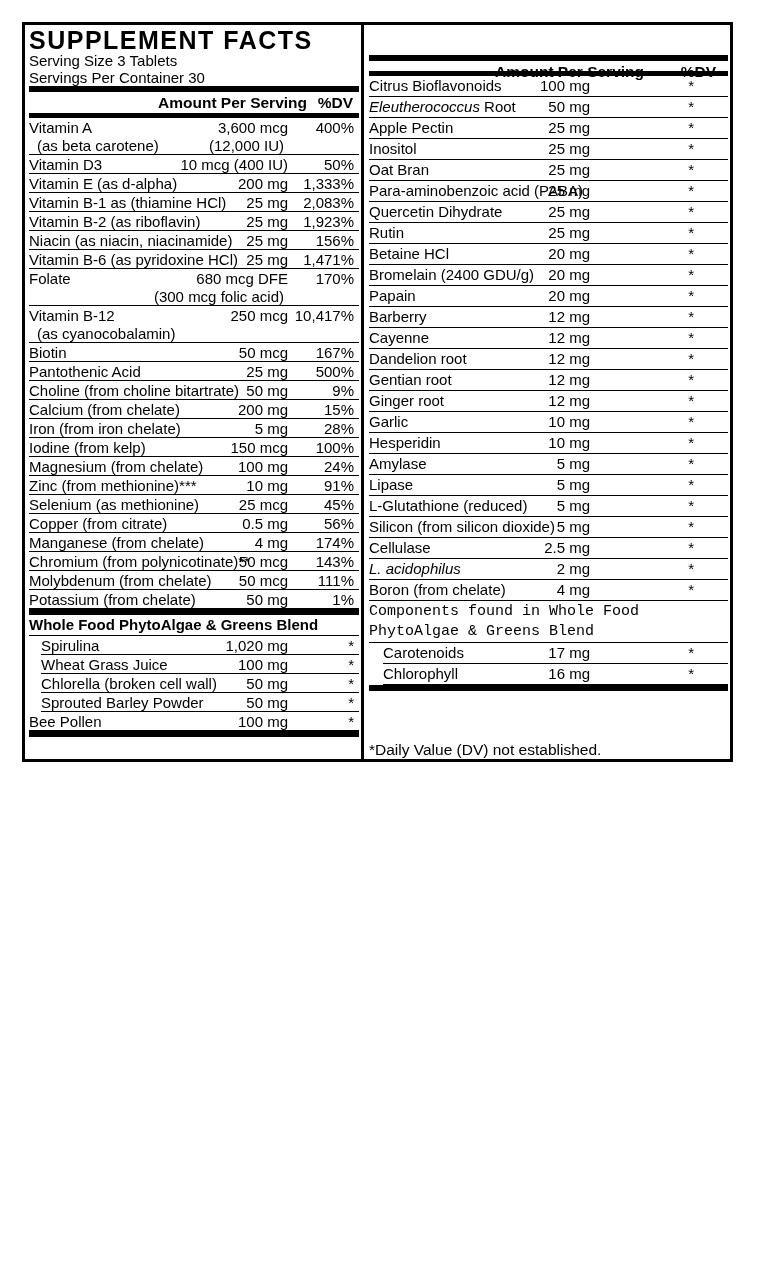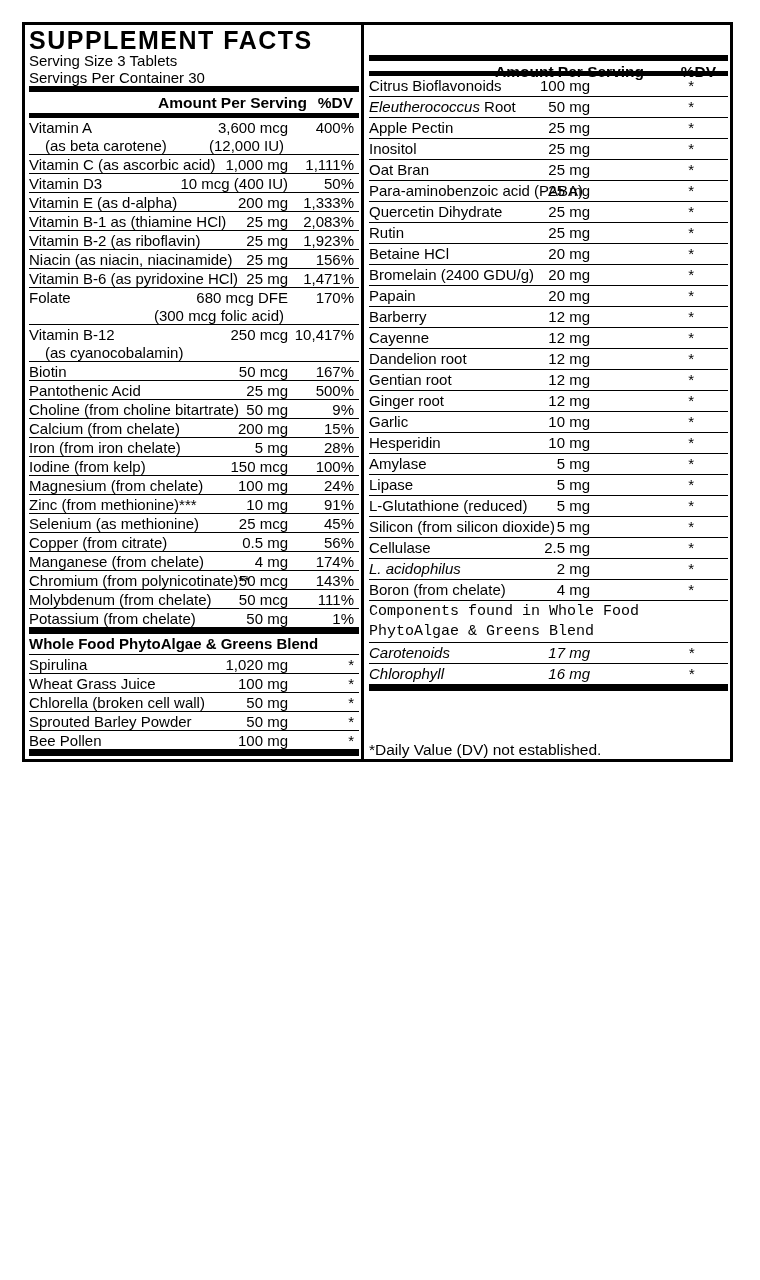--- a/index.html
+++ b/index.html
@@ -24,29 +24,29 @@
   .col-left  .hdr .hdr-dv{right:6px;}
   .col-right .hdr .hdr-amt{right:84px;}
   .col-right .hdr .hdr-dv{right:12px;}
   .rows{display:flex;flex-direction:column;}
   .row{position:relative;height:19px;box-sizing:border-box;
        border-bottom:1.5px solid #000;font-size:15px;}
   .col-right .row{height:21px;}
   .row.double{height:37px;}
   .row.section{height:21px;}
   .row .nm{position:absolute;left:0;top:1px;white-space:nowrap;}
-  .row.ind{}
-  .col-right .row.ind{margin-left:0;font-style:italic;}
+  .row.ind{margin-left:12px;}
+  .col-right .row.ind{margin-left:14px;}
   .row .amt{position:absolute;top:1px;white-space:nowrap;}
   .row .dv{position:absolute;top:1px;white-space:nowrap;text-align:right;}
   .col-left  .row .amt{right:71px;}
   .col-left  .row .dv{right:5px;}
   .col-right .row .amt{right:138px;}
   .col-right .row .dv{right:34px;}
-  .row .nm2{position:absolute;left:16px;top:19px;white-space:nowrap;text-align:center;}
+  .row .nm2{position:absolute;left:8px;top:19px;white-space:nowrap;text-align:center;}
   .row .amt2{position:absolute;right:75px;top:19px;white-space:nowrap;}
   .row.section .nm{font-weight:bold;}
   .row.textrow{height:42px;font-family:Liberation Mono, monospace;}
   .row.textrow .nm{position:static;display:block;white-space:normal;
                    line-height:20px;padding-top:1px;padding-right:6px;}
   .in-rows{margin-top:0;}
   .footnote{font-size:15.5px;padding-top:6px;white-space:nowrap;margin-top:44px;}
 </style>
 </head>
 <body>
@@ -68,25 +68,20 @@
       <div class="thickbar tb2"></div>
       <div class="rows" id="left-rows">
           <div class="row double">
             <span class="nm">Vitamin A</span>
             <span class="amt">3,600 mcg</span>
             <span class="dv">400%</span>
             <span class="nm2">(as beta carotene)</span>
             <span class="amt2">(12,000 IU)</span>
           </div>
           <div class="row">
-            <span class="nm">Vitamin C (as ascorbic acid)</span>
-            <span class="amt">1,000 mg</span>
-            <span class="dv">1,111%</span>
-          </div>
-          <div class="row">
             <span class="nm">Vitamin D3</span>
             <span class="amt">10 mcg (400 IU)</span>
             <span class="dv">50%</span>
           </div>
           <div class="row">
             <span class="nm">Vitamin E (as d-alpha)</span>
             <span class="amt">200 mg</span>
             <span class="dv">1,333%</span>
           </div>
           <div class="row">

